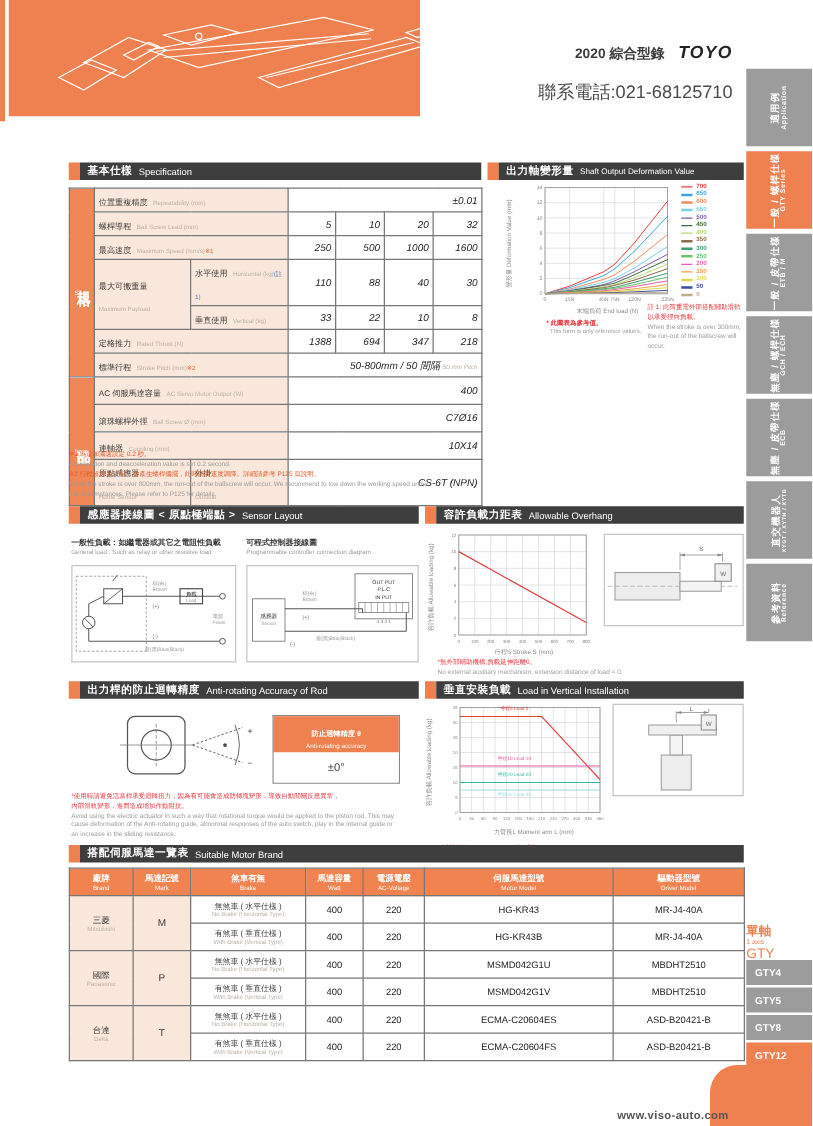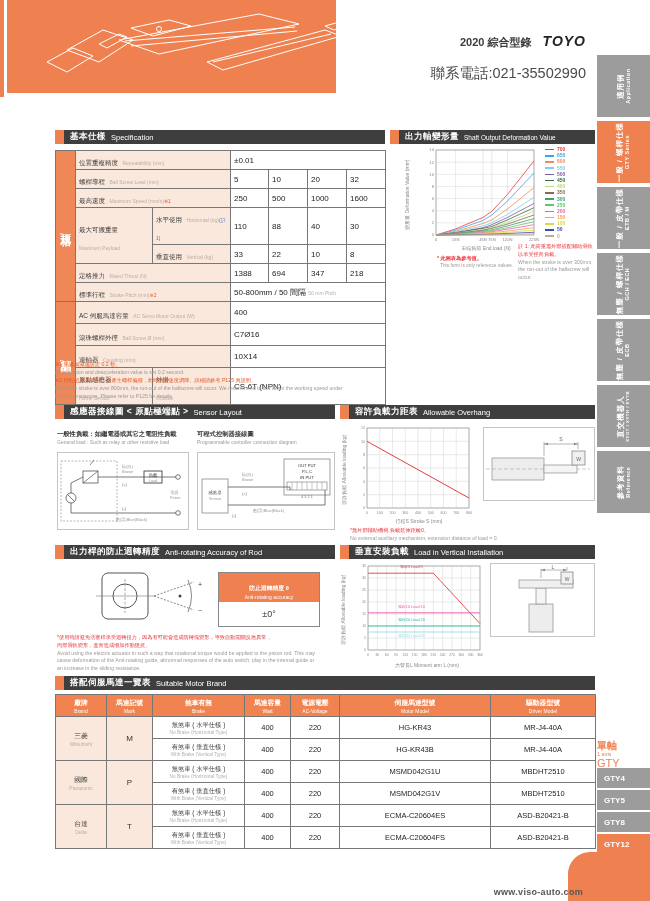--- a/index.html
+++ b/index.html
@@ -34,21 +34,21 @@
   
   table{border-collapse:collapse;table-layout:fixed;}
   .spec-t{width:330px;}
   .spec-t td{border:1px solid #777;padding:0 3px;box-sizing:border-box;overflow:hidden;}
   .spec-t .lab{background:#FBE8DC;}
   .spec-t .grp{background:#EF8757;color:#fff;text-align:center;padding:0;}
   .vzh{writing-mode:vertical-lr;text-orientation:upright;font-weight:bold;font-size:11px;letter-spacing:2px;margin:0 auto;}
   .gen{font-size:5px;display:block;}
   .lzh{font-size:6.5px;color:#3a3a3a;}
   .len{font-size:5px;color:#B9AFA6;}
-  .val{font-size:8px;text-align:left;color:#222;}
+  .val{font-size:8px;text-align:right;color:#222;font-style:italic;}
   .val .sm{font-size:5px;color:#B9AFA6;}
   .rh1{height:17px;}.rh2{height:22px;}
   .mark-red{color:#E05A2B;}.mark-blue{color:#4A78C8;}
   .fnote{font-size:5.2px;line-height:1.55;}
   .fz{color:#E05A2B;}.fe{color:#9a9a9a;}
   
   .axlab{font-size:5px;color:#8a8a8a;white-space:nowrap;}
   .redref{font-size:5.2px;color:#E8383D;font-weight:bold;white-space:nowrap;}
   .grayref{font-size:4.8px;color:#9a9a9a;white-space:nowrap;}
   .rotl{transform:rotate(-90deg);transform-origin:left top;white-space:nowrap;}
@@ -107,21 +107,21 @@
         <polygon points="318,26 336,21 344,24 327,30"></polygon>
         <line x1="336" y1="22" x2="344" y2="20"></line>
       </g>
     </svg>
   </div>
   <div class="abs brandline">
     <span>2020</span>
     <span>綜合型錄</span>
     <span class="logo">TOYO</span>
   </div>
-  <div class="abs phone">聯系電話:021-35502990</div>
+  <div class="abs phone">聯系電話:021-68125710</div>
 
   <div id="side-tabs"></div>
   <div class="abs series-blk">
     <div class="szh">單軸</div>
     <div class="sen">1 axis</div>
     <div class="snm">GTY</div>
   </div>
   <div id="model-tabs"></div>
   <div class="abs corner"></div>
 

